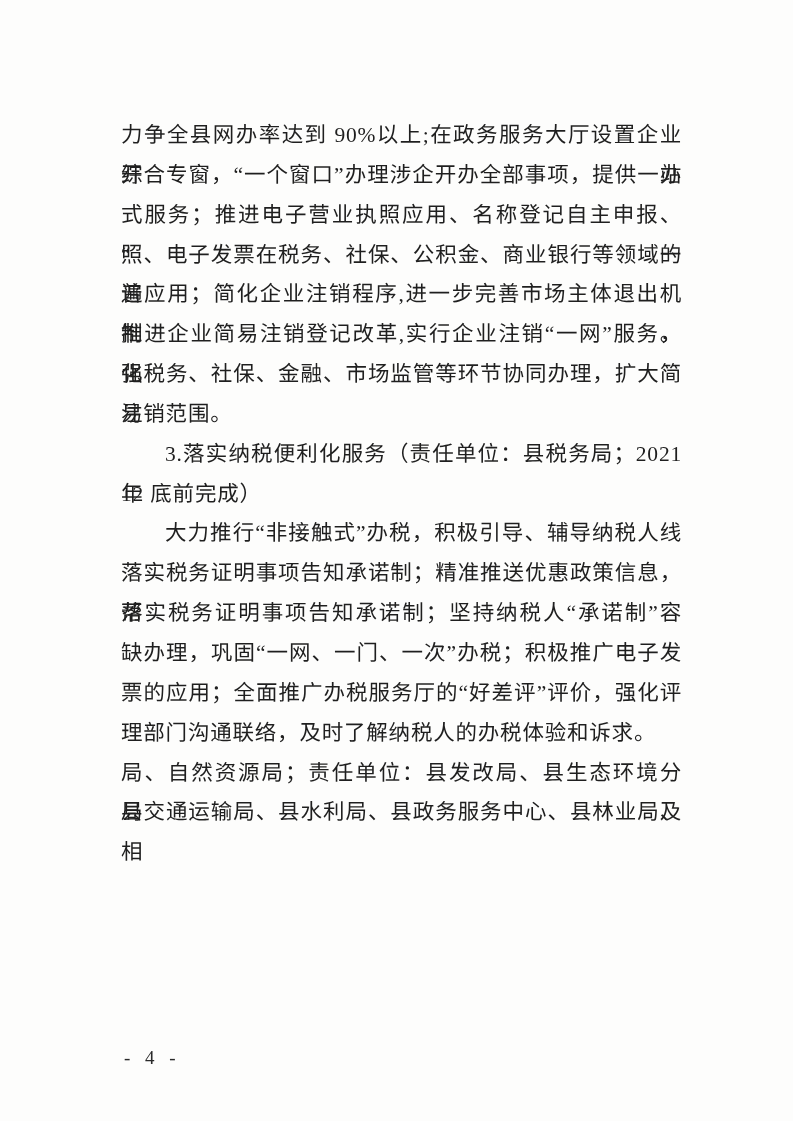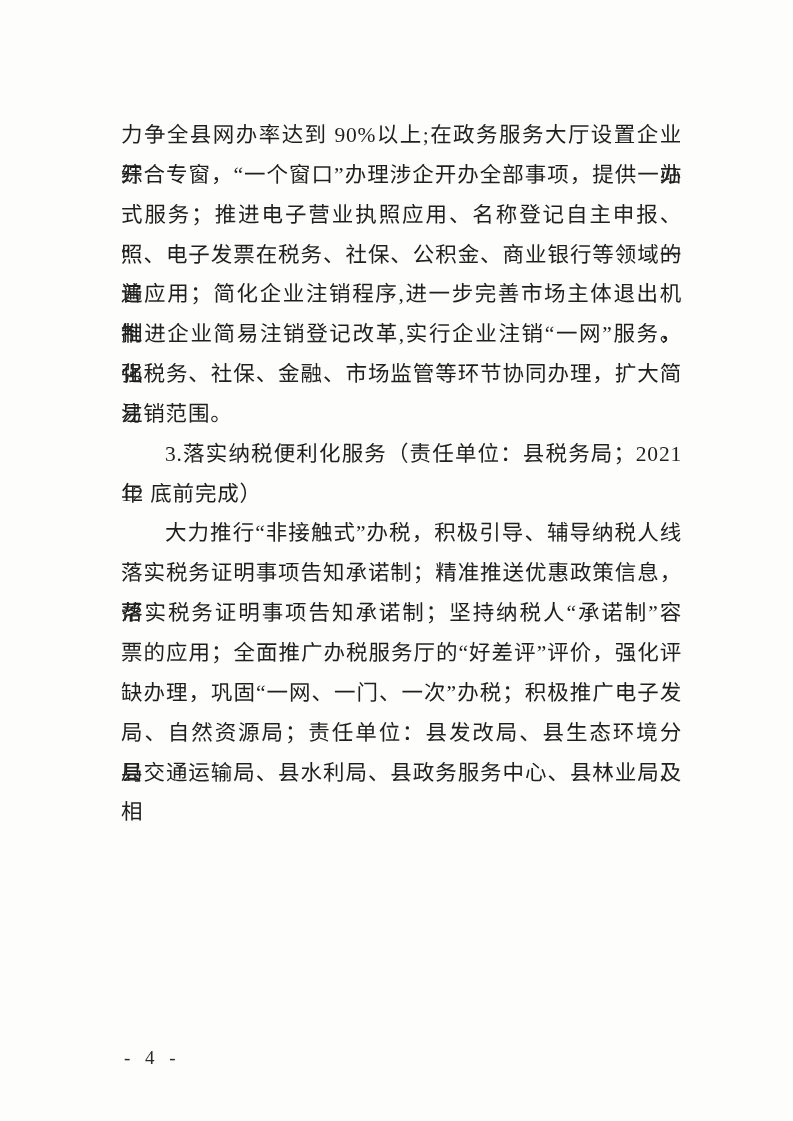--- a/index.html
+++ b/index.html
@@ -67,19 +67,20 @@
       <div class="line justify"><span class="seg">照、电子发票在税务、社保、公积金、商业银行等领域的普</span></div>
       <div class="line justify"><span class="seg">遍应用；简化企业注销程序,进一步完善市场主体退出机制。</span></div>
       <div class="line justify"><span class="seg">推进企业简易注销登记改革,实行企业注销“一网”服务，强</span></div>
       <div class="line justify"><span class="seg">化税务、社保、金融、市场监管等环节协同办理，扩大简易</span></div>
       <div class="line nojustify"><span class="seg">注销范围。</span></div>
       <div class="line justify indent"><span class="seg bold">3.落实纳税便利化服务</span><span class="seg">（责任单位：县税务局；2021 年</span></div>
       <div class="line nojustify"><span class="seg">12 底前完成）</span></div>
       <div class="line justify indent"><span class="seg">大力推行“非接触式”办税，积极引导、辅导纳税人线</span></div>
       <div class="line justify"><span class="seg">落实税务证明事项告知承诺制；精准推送优惠政策信息，帮</span></div>
       <div class="line justify"><span class="seg">落实税务证明事项告知承诺制；坚持纳税人“承诺制”容</span></div>
+      <div class="line justify"><span class="seg">缺办理，巩固“一网、一门、一次”办税；积极推广电子发</span></div>
       <div class="line justify"><span class="seg">票的应用；全面推广办税服务厅的“好差评”评价，强化评</span></div>
-      <div class="line justify"><span class="seg">缺办理，巩固“一网、一门、一次”办税；积极推广电子发</span></div>
+      <div class="line nojustify"><span class="seg">理部门沟通联络，及时了解纳税人的办税体验和诉求。</span></div>
       <div class="line justify"><span class="seg">局、自然资源局；责任单位：县发改局、县生态环境分局、</span></div>
       <div class="line justify"><span class="seg">县交通运输局、县水利局、县政务服务中心、县林业局及相</span></div>
     </div>
   <div class="page-number">- 4 -</div>
 </div>
 
 </body></html>

